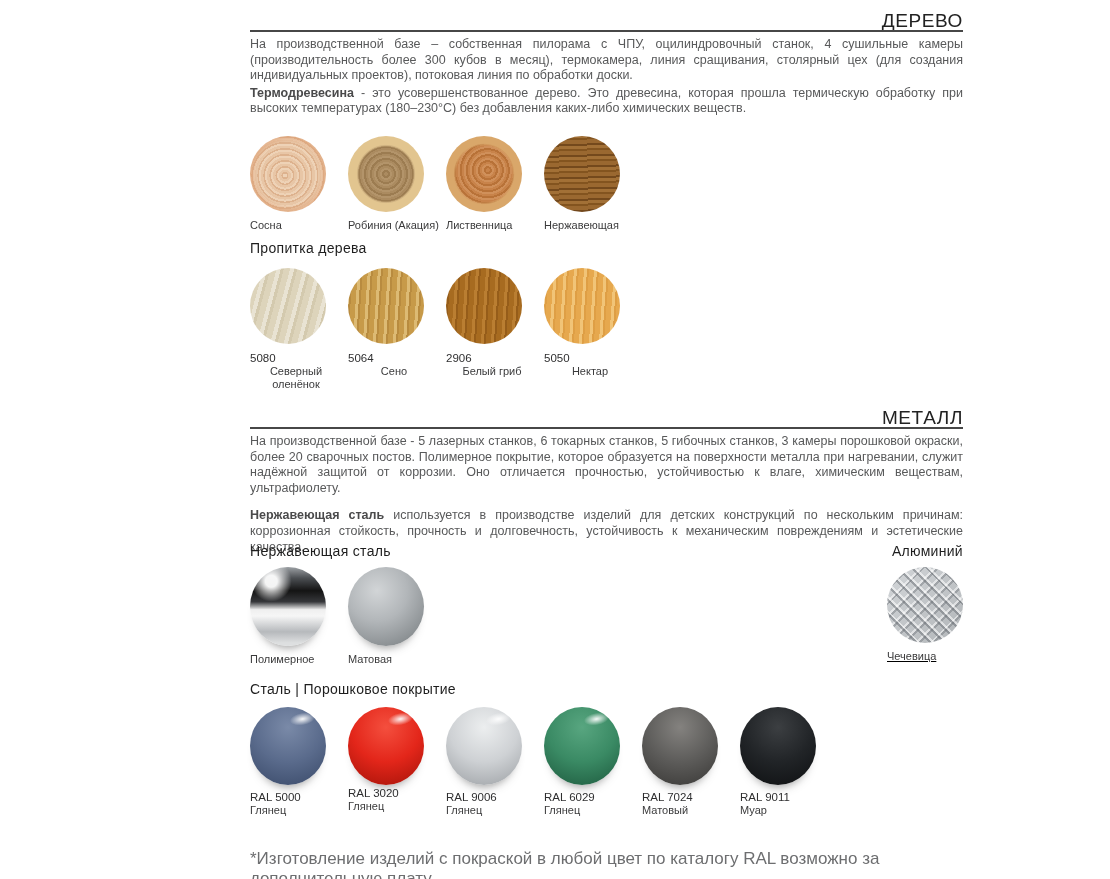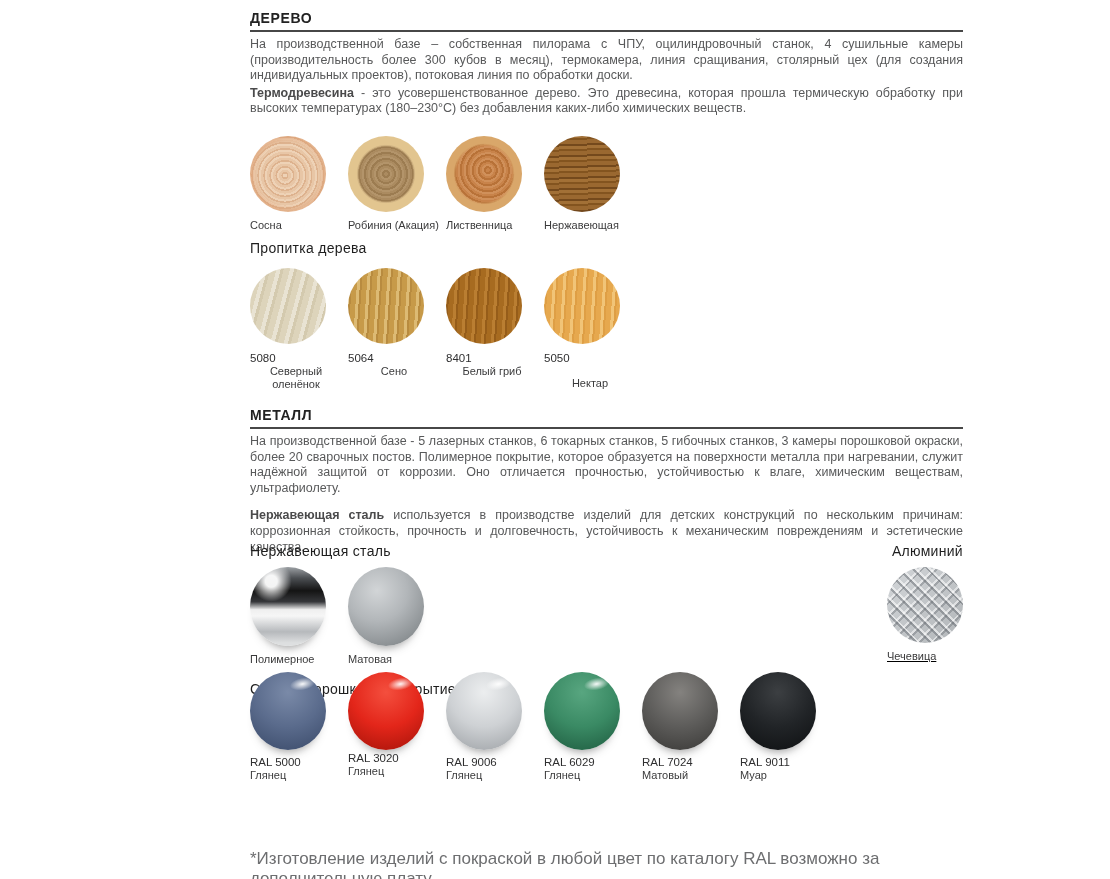--- a/index.html
+++ b/index.html
@@ -3,21 +3,21 @@
 <meta charset="utf-8">
 <style>
   * { margin:0; padding:0; box-sizing:border-box; }
   html,body { background:#ffffff; }
   .page {
     position:relative; width:1110px; height:879px; background:#ffffff;
     overflow:hidden; font-family:"Liberation Sans", sans-serif;
   }
   .blk { position:absolute; left:250px; width:713px; }
 
-  .section-title { font-size:14px; font-weight:bold; color:#222; letter-spacing:.6px; }
+  .section-title { font-size:19px; font-weight:normal; color:#222; letter-spacing:.6px;text-align:right; }
   .rule { height:2px; background:#474747; }
   .body-text { font-size:12.5px; line-height:15.6px; color:#58595a; text-align:justify; }
   .body-text b { color:#4a4a4b; }
   .sub-title { font-size:14px; color:#1e1e1e; letter-spacing:.3px; }
 
   .sw-row { display:flex; gap:22px; align-items:flex-start; }
   .sw-item { width:76px; display:flex; flex-direction:column; align-items:flex-start; flex:0 0 auto; }
   .push-right { margin-left:auto;text-decoration:underline; }
   .sw-label { margin-top:7px; font-size:11px; line-height:13px; color:#3a3a3b; text-align:center; white-space:nowrap; }
   .sw-label.wrap { white-space:normal; width:92px; }
@@ -131,27 +131,27 @@
       <div class="sw-code">5080</div>
       <div class="sw-label wrap" style="margin-top:0">Северный оленёнок</div>
     </div>
     <div class="sw-item">
       <div class="circle c-5064"></div>
       <div class="sw-code">5064</div>
       <div class="sw-label wrap" style="margin-top:0">Сено</div>
     </div>
     <div class="sw-item">
       <div class="circle c-5071"></div>
-      <div class="sw-code">8401</div>
+      <div class="sw-code">2906</div>
       <div class="sw-label wrap" style="margin-top:0">Белый гриб</div>
     </div>
     <div class="sw-item">
       <div class="circle c-5050"></div>
       <div class="sw-code">5050</div>
-      <div class="sw-label wrap" style="margin-top:12px">Нектар</div>
+      <div class="sw-label wrap" style="margin-top:0">Нектар</div>
     </div>
   </div>
 
   <div class="blk section-title" style="top:407px">МЕТАЛЛ</div>
   <div class="blk rule" style="top:427px"></div>
   <div class="blk body-text" style="top:434px">
     <p>На производственной базе - 5 лазерных станков, 6 токарных станков, 5 гибочных станков, 3 камеры порошковой окраски, более 20 сварочных постов. Полимерное покрытие, которое образуется на поверхности металла при нагревании, служит надёжной защитой от коррозии. Оно отличается прочностью, устойчивостью к влаге, химическим веществам, ультрафиолету.</p>
     <p style="margin-top:12px"><b>Нержавеющая сталь</b><span> используется в производстве изделий для детских конструкций по нескольким причинам: коррозионная стойкость, прочность и долговечность, устойчивость к механическим повреждениям и эстетические качества.</span></p>
   </div>
 
@@ -170,21 +170,21 @@
       <div class="sw-label">Матовая</div>
     </div>
     <div class="sw-item push-right">
       <div class="circle c-checker"></div>
       <div class="sw-label">Чечевица</div>
     </div>
   </div>
 
   <div class="blk sub-title" style="top:681px">Сталь | Порошковое покрытие</div>
 
-  <div class="blk sw-row" style="top:672px">
+  <div class="blk sw-row" style="top:707px">
     <div class="sw-item">
       <div class="sphere" style="--hi: #7a8aa8; --c: #5a6b8c; --lo: #3a4a69;"></div>
       <div class="sw-code" style="margin-top:6px">RAL 5000</div>
       <div class="sw-finish">Глянец</div>
     </div>
     <div class="sw-item">
       <div class="sphere" style="--hi: #f44f3e; --c: #e3261a; --lo: #a51309;"></div>
       <div class="sw-code" style="margin-top:2px">RAL 3020</div>
       <div class="sw-finish">Глянец</div>
     </div>

